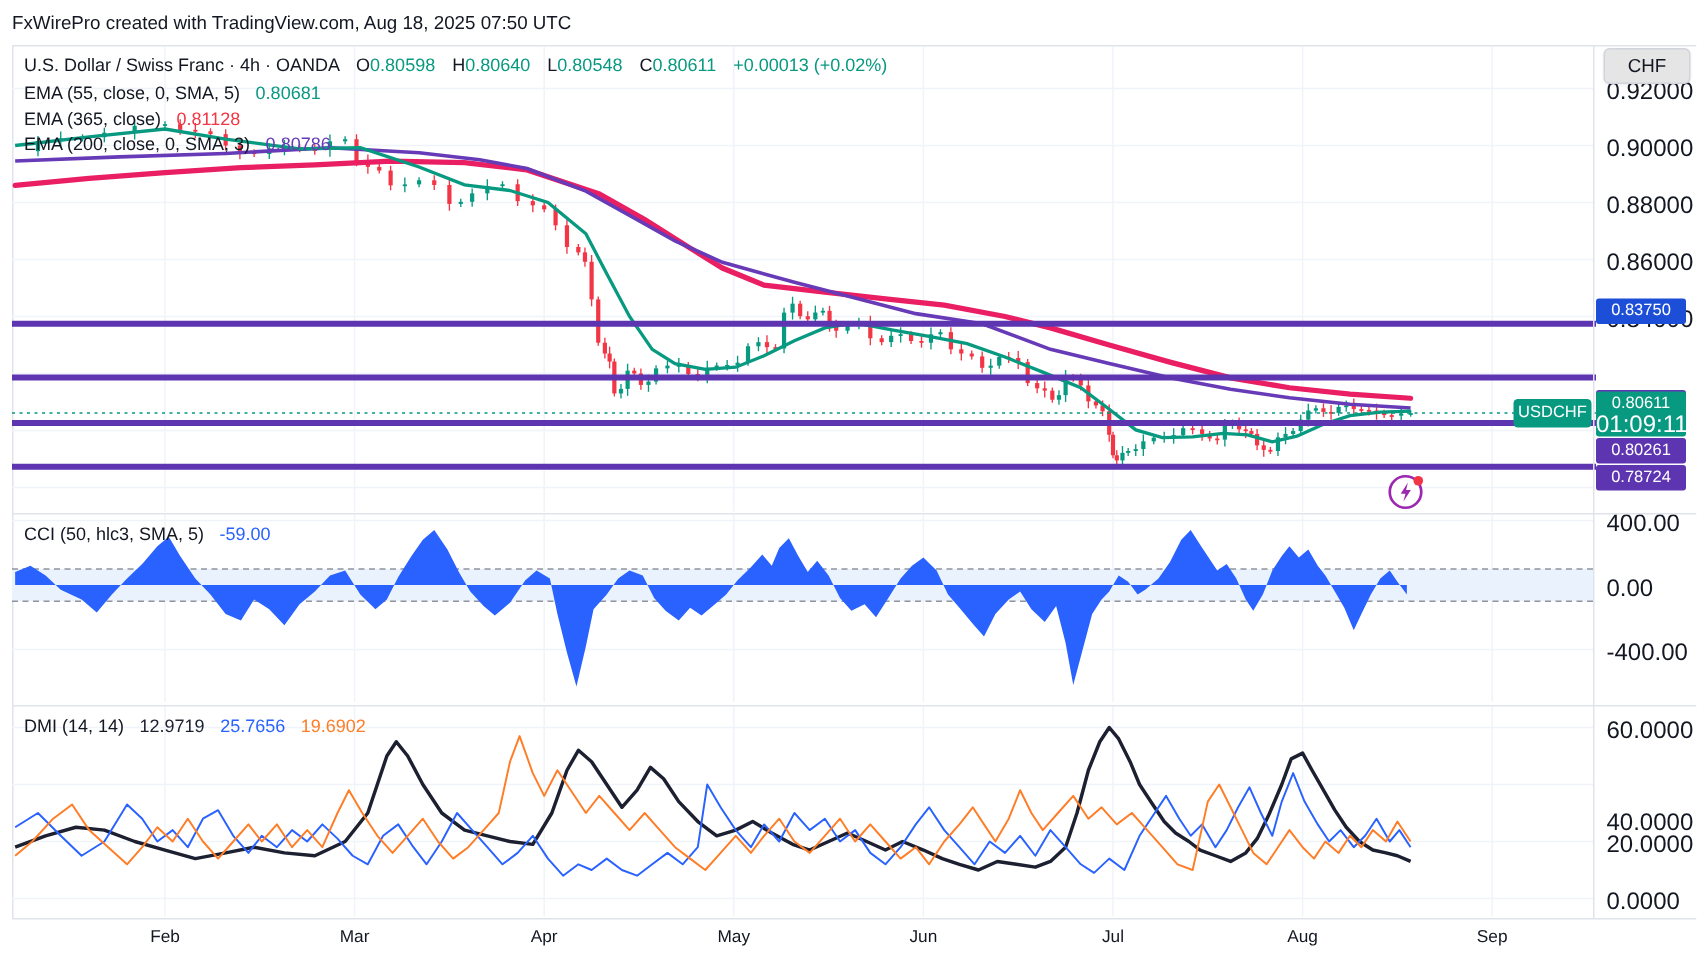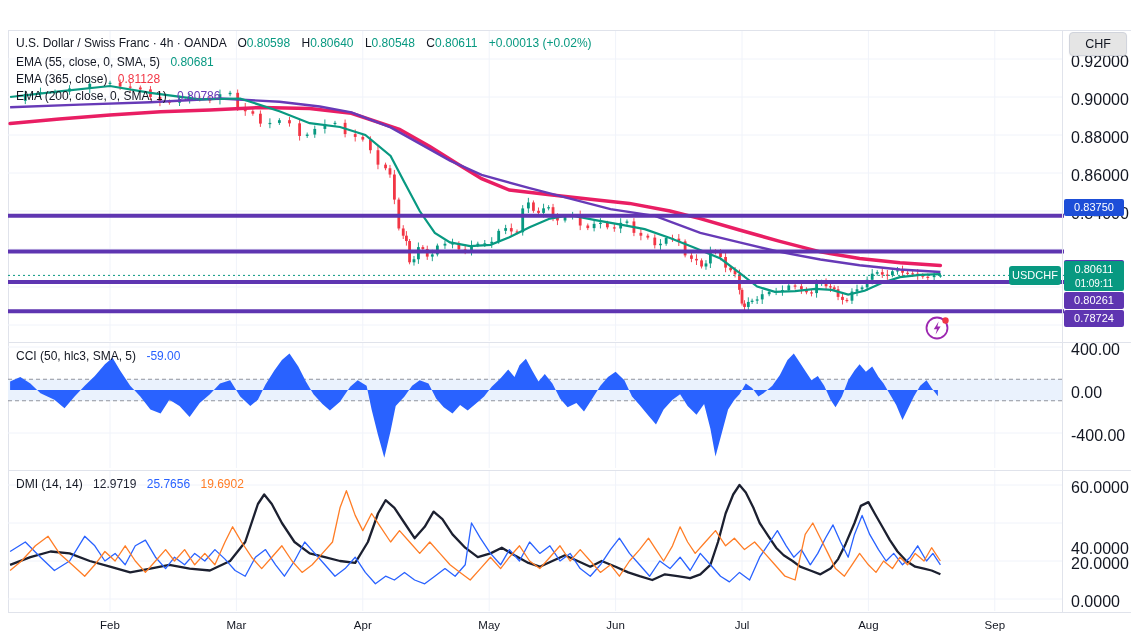--- a/index.html
+++ b/index.html
@@ -11,35 +11,36 @@
   #gfx{left:0;top:0;pointer-events:none;}
   .legend-row{left:16px;font-size:12px;white-space:nowrap;z-index:30;cursor:default;}
   .legend-row .val{margin-left:7px;}
   .ohlc-k{margin-left:8px;color:#131722;}
   .teal{color:#089981;}
   .pane-hover{background:transparent;z-index:5;}
   .axis-label{position:absolute;left:1071px;font-size:16px;color:#131722;white-space:nowrap;z-index:10;}
   .month-label{position:absolute;top:619px;font-size:11.5px;color:#131722;transform:translateX(-50%);z-index:10;}
   .badge{position:absolute;left:1064px;width:60px;box-sizing:border-box;color:#fff;font-size:11px;
     text-align:center;border-radius:2px;z-index:40;line-height:16px;}
-  .badge .sub{font-size:10px;line-height:13px;}
+  .badge .sub{font-size:16px;line-height:13px;}
   #usdchf-tag{position:absolute;left:1009px;width:52px;height:19px;background:#089981;color:#fff;
     font-size:11px;text-align:center;line-height:19px;border-radius:3px;z-index:40;}
   #chf-button{position:absolute;left:1069px;top:32px;width:58px;height:24px;background:#e5e5e5;
     border:1px solid #d1d4dc;border-radius:4px;font-size:12.5px;color:#131722;text-align:center;
     line-height:22px;z-index:50;box-sizing:border-box;cursor:pointer;box-shadow:0 1px 2px rgba(0,0,0,.06);}
   .sep-h{position:absolute;left:8px;width:1123px;height:1px;background:#e0e3eb;z-index:20;}
   .sep-v{position:absolute;top:30px;width:1px;height:582px;background:#e0e3eb;left:1062px;z-index:8;}
   #lightning{position:absolute;left:924px;top:313px;width:28px;height:28px;z-index:25;cursor:pointer;}
   .dim{color:#131722;}
 </style>
 </head>
 <body>
 
 <div id="stage">
+  <div class="abs watermark">FxWirePro created with TradingView.com, Aug 18, 2025 07:50 UTC</div>
   <div class="abs" id="chart-frame"></div>
 
   <svg id="gfx" class="abs" width="1131" height="644">
       <defs>
         <clipPath id="clip-main">
           <rect x="8" y="31" width="1054" height="310"></rect>
         </clipPath>
         <clipPath id="clip-cci">
           <rect x="8" y="343" width="1054" height="125"></rect>
         </clipPath>
@@ -397,21 +398,21 @@
   </div>
   <div class="abs legend-row" style="top:55px;">
     <span class="dim">EMA (55, close, 0, SMA, 5)</span>
     <span class="val" id="ema55-val" style="color: rgb(8, 153, 129);">0.80681</span>
   </div>
   <div class="abs legend-row" style="top:72px;">
     <span class="dim">EMA (365, close)</span>
     <span class="val" id="ema365-val" style="color: rgb(242, 54, 69);">0.81128</span>
   </div>
   <div class="abs legend-row" style="top:89px;">
-    <span class="dim">EMA (200, close, 0, SMA, 1)</span>
+    <span class="dim">EMA (200, close, 0, SMA, 3)</span>
     <span class="val" id="ema200-val" style="color: rgb(103, 58, 183);">0.80786</span>
   </div>
   <div class="abs legend-row" style="top:349px;">
     <span class="dim">CCI (50, hlc3, SMA, 5)</span>
     <span class="val" id="cci-val" style="color: rgb(41, 98, 255);">-59.00</span>
   </div>
   <div class="abs legend-row" style="top:477px;">
     <span class="dim">DMI (14, 14)</span>
     <span class="val" id="dmi-adx-val" style="color: rgb(28, 32, 48);">12.9719</span>
     <span class="val" id="dmi-plus-val" style="color: rgb(41, 98, 255);">25.7656</span>

